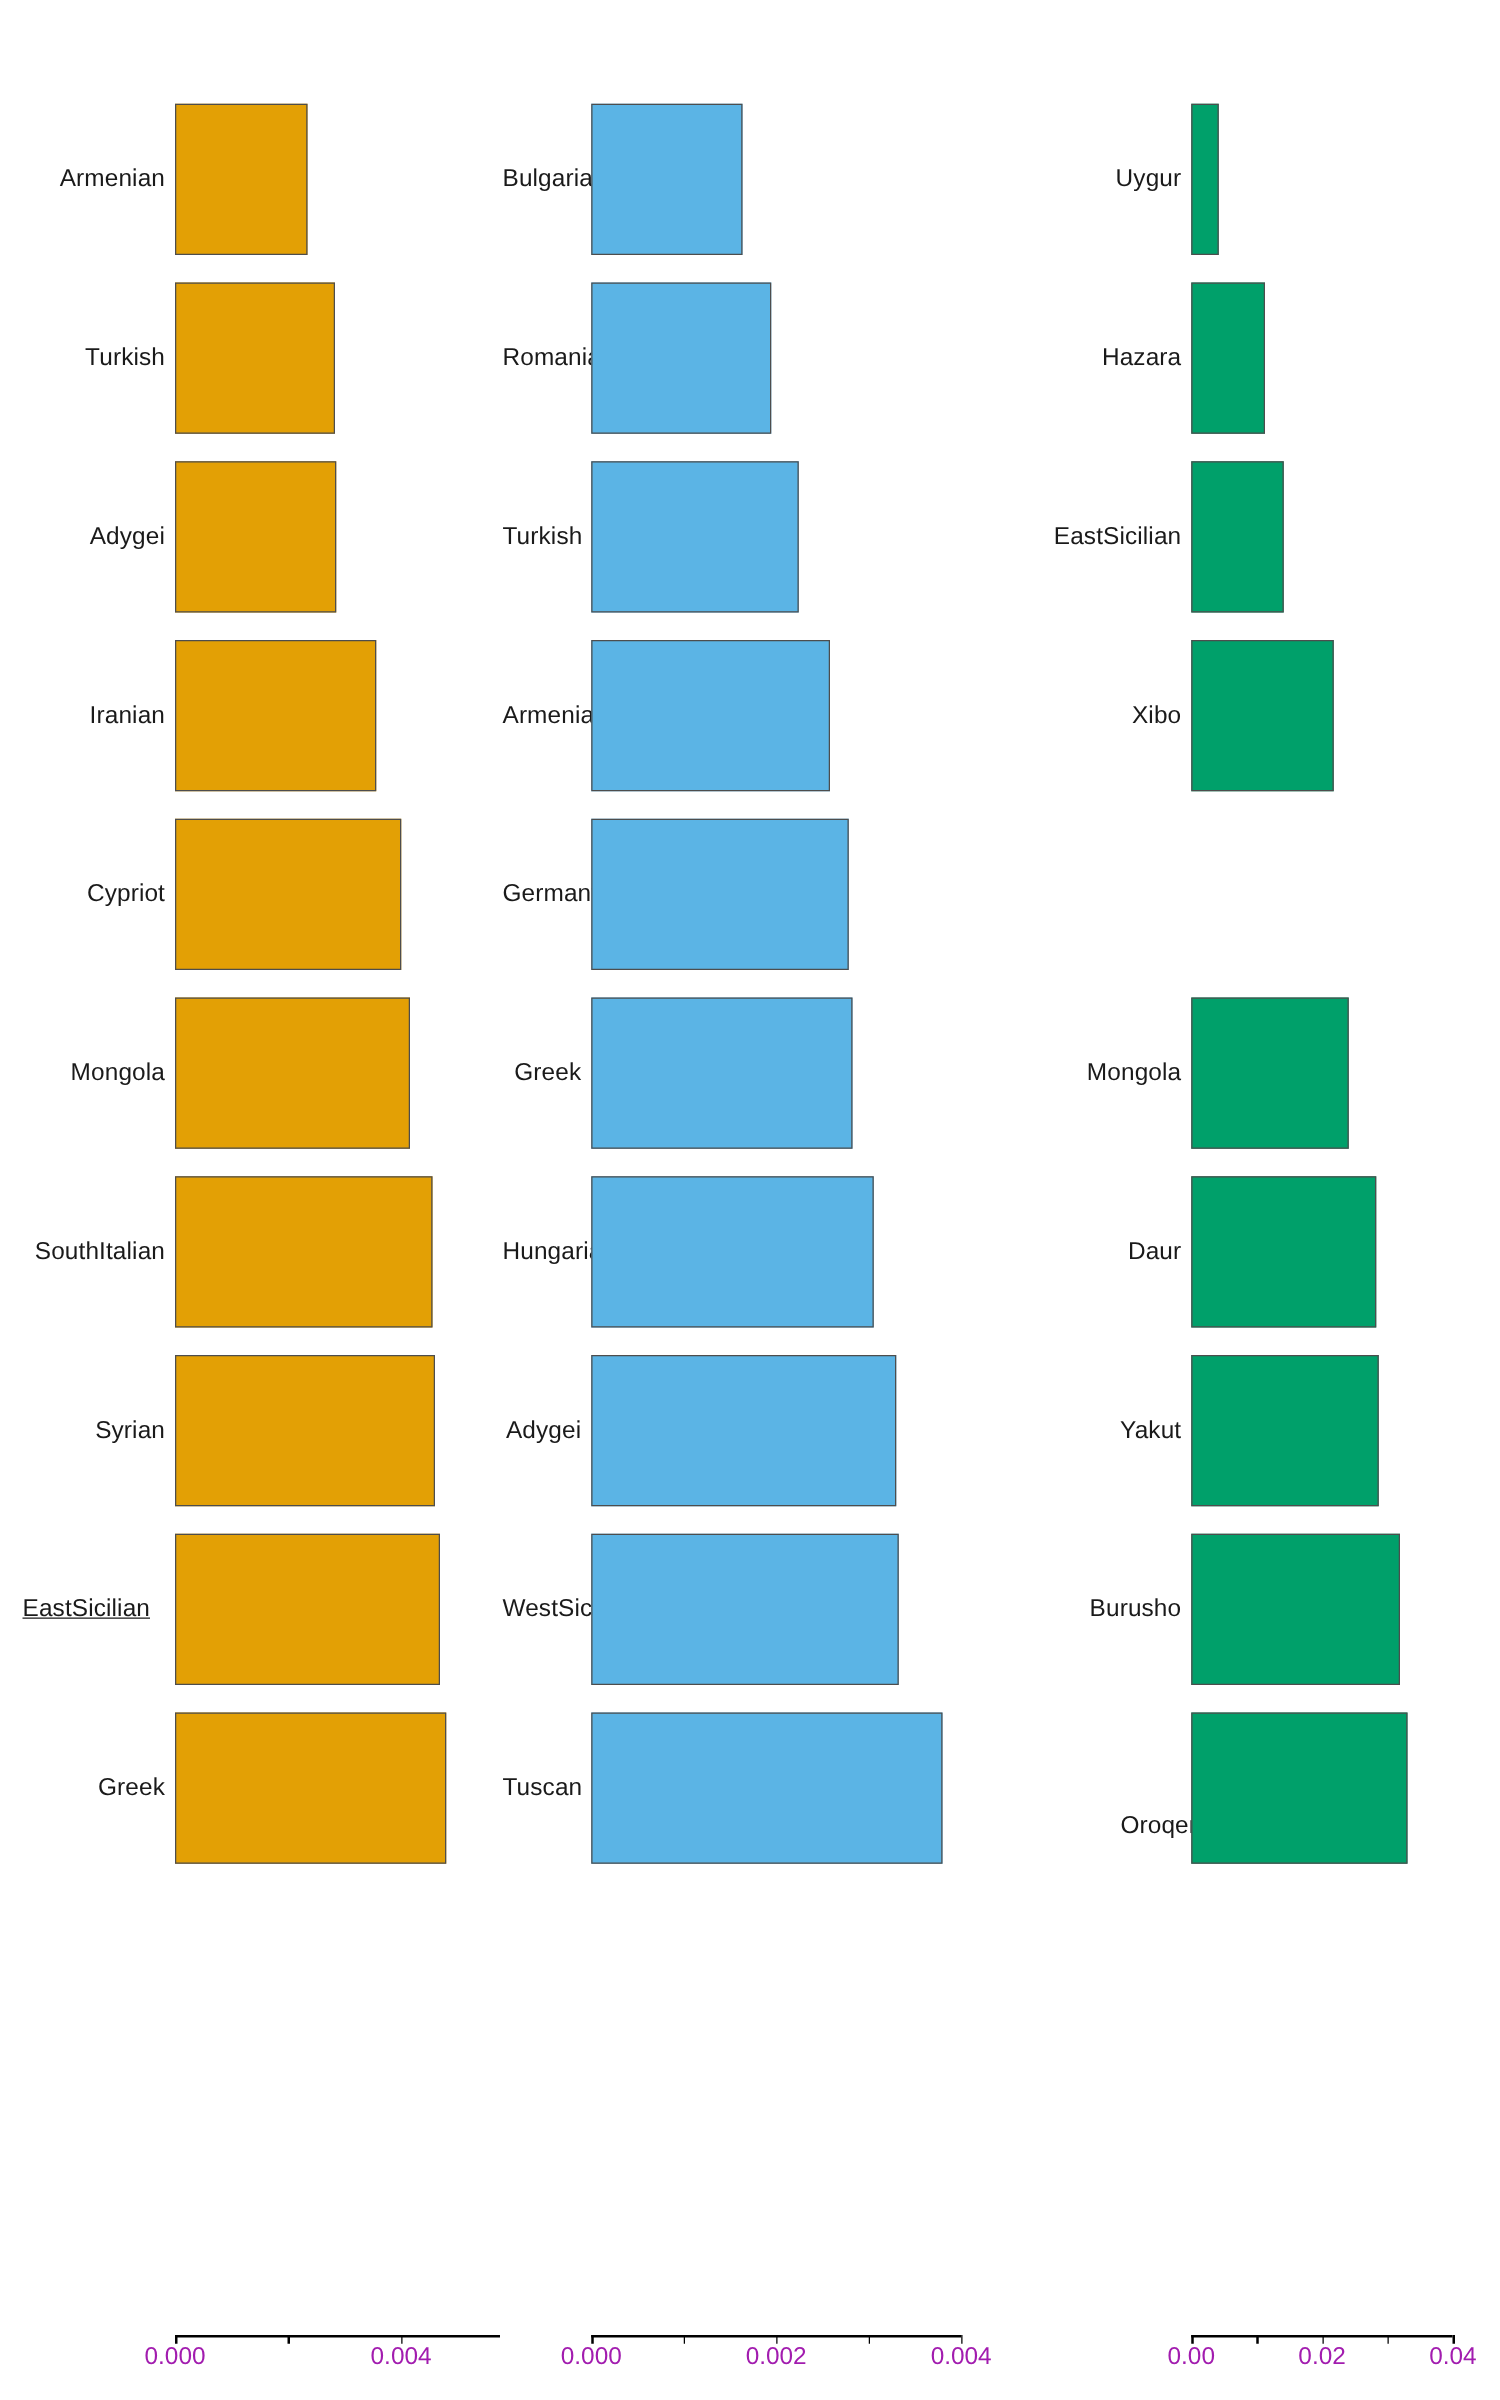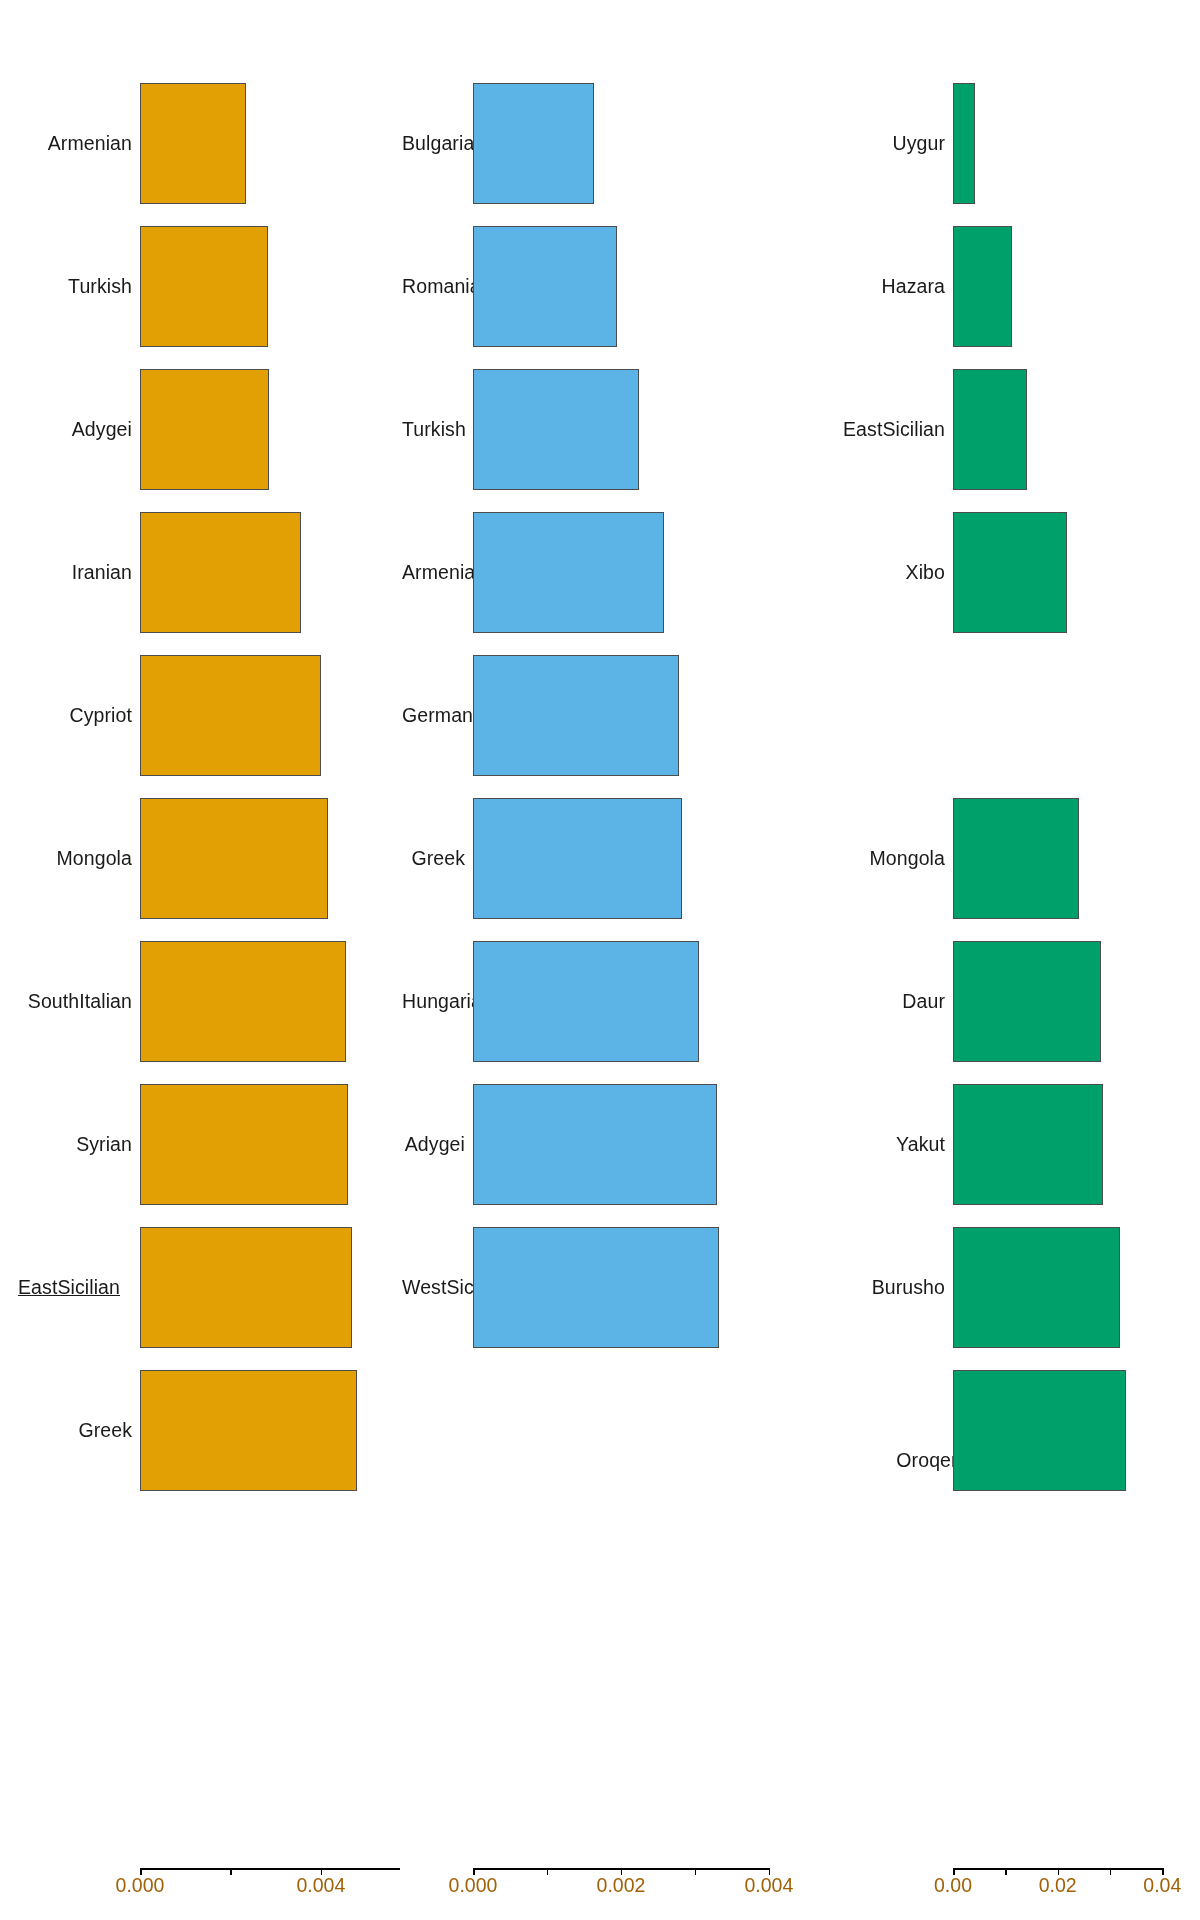--- a/index.html
+++ b/index.html
@@ -85,21 +85,21 @@
     position: absolute;
     top: 20px;
     width: 1.5px;
     height: 7px;
     background: #000000;
   }
   .axis-tick-label {
     position: absolute;
     top: 28px;
     font-size: 19.5px;
-    color: #a16207;
+    color: #a21caf;
     transform: translateX(-50%);
     white-space: nowrap;
     line-height: 1;
   }
 </style>
 </head>
 <body>
 
 <div class="figure">
   <div class="panels" id="panels">
@@ -185,20 +185,24 @@
             <div class="bar-label" style="right: 335px; top: 61.5px; width: 63px;">Hungarian</div>
             <div class="bar-rect" style="left: 73px; width: 225.645px; height: 121px; top: 11px; background: rgb(91, 180, 229); border-color: rgb(77, 77, 77);"></div>
           </div>
           <div class="bar-row" style="top: 1073px;">
             <div class="bar-label" style="right: 335px; top: 61.5px; width: 63px;">Adygei</div>
             <div class="bar-rect" style="left: 73px; width: 244.14px; height: 121px; top: 11px; background: rgb(91, 180, 229); border-color: rgb(77, 77, 77);"></div>
           </div>
           <div class="bar-row" style="top: 1216px;">
             <div class="bar-label" style="right: 335px; top: 61.5px; width: 63px;">WestSicilian</div>
             <div class="bar-rect" style="left: 73px; width: 246.36px; height: 121px; top: 11px; background: rgb(91, 180, 229); border-color: rgb(77, 77, 77);"></div>
+          </div>
+          <div class="bar-row" style="top: 1359px;">
+            <div class="bar-label" style="right: 335px; top: 61.5px; width: 63px;">Tuscan</div>
+            <div class="bar-rect" style="left: 73px; width: 281.131px; height: 121px; top: 11px; background: rgb(91, 180, 229); border-color: rgb(77, 77, 77);"></div>
           </div>
         </div>
         <div class="axis">
           <div class="axis-line" style="left: 73px; width: 295.928px;"></div>
           <div class="axis-tick" style="left: 73px;"></div>
           <div class="axis-tick-label" style="left: 73px;">0.000</div>
           <div class="axis-tick" style="left: 146.982px;"></div>
           <div class="axis-tick" style="left: 220.964px;"></div>
           <div class="axis-tick-label" style="left: 220.964px;">0.002</div>
           <div class="axis-tick" style="left: 294.946px;"></div>

